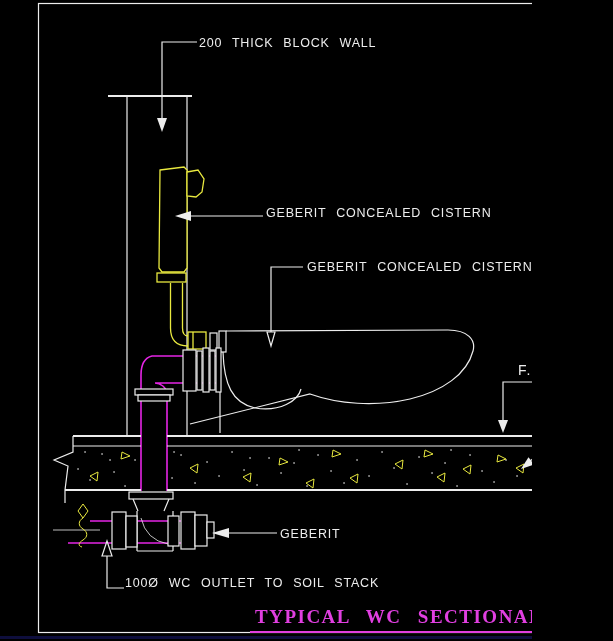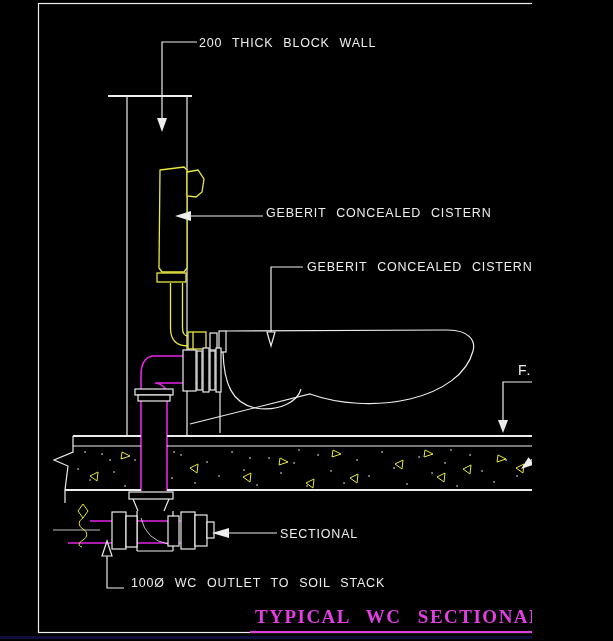--- a/index.html
+++ b/index.html
@@ -177,18 +177,18 @@
     <g>
       <polygon points="107,541 102,556 112,556" class="wh"></polygon>
       <path d="M107,556 V588 H124" class="w"></path>
     </g>
   </svg>
 
   <div class="lbl" style="left:199px;top:36px">200 THICK BLOCK WALL</div>
   <div class="lbl" style="left:266px;top:206px">GEBERIT CONCEALED CISTERN</div>
   <div class="lbl" style="left:307px;top:260px">GEBERIT CONCEALED CISTERN</div>
   <div class="lbl ffl" style="left:518px;top:362px">F.F.L</div>
-  <div class="lbl" style="left:280px;top:527px">SECTIONAL</div>
-  <div class="lbl" style="left:131px;top:576px">100Ø WC OUTLET TO SOIL STACK</div>
+  <div class="lbl" style="left:280px;top:527px">GEBERIT</div>
+  <div class="lbl" style="left:125px;top:576px">100Ø WC OUTLET TO SOIL STACK</div>
 
   <div class="ttl">TYPICAL WC SECTIONAL DETAIL</div>
   <div class="edge"></div>
 </div>
 
 </body></html>

